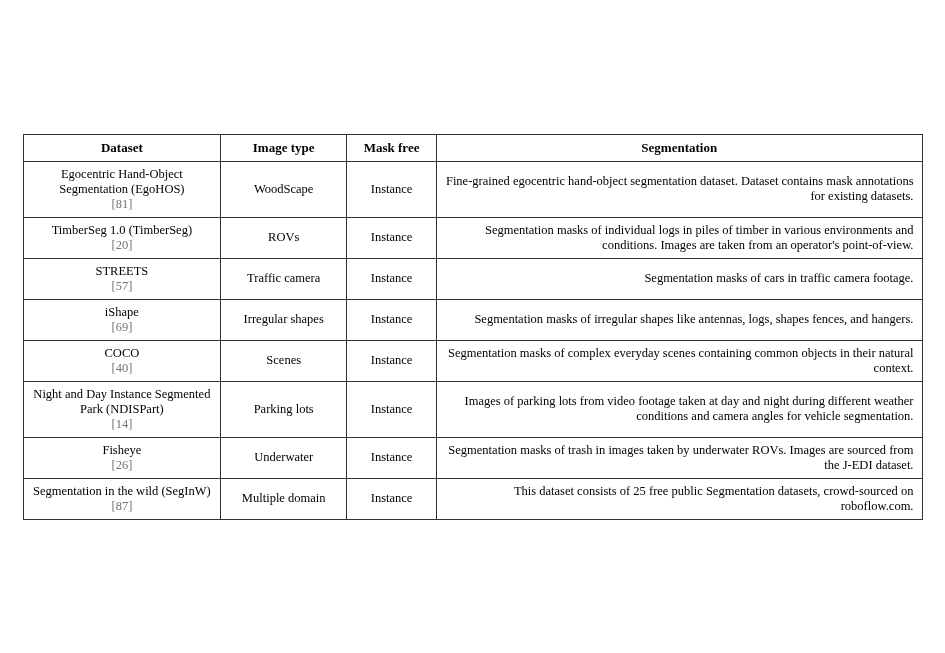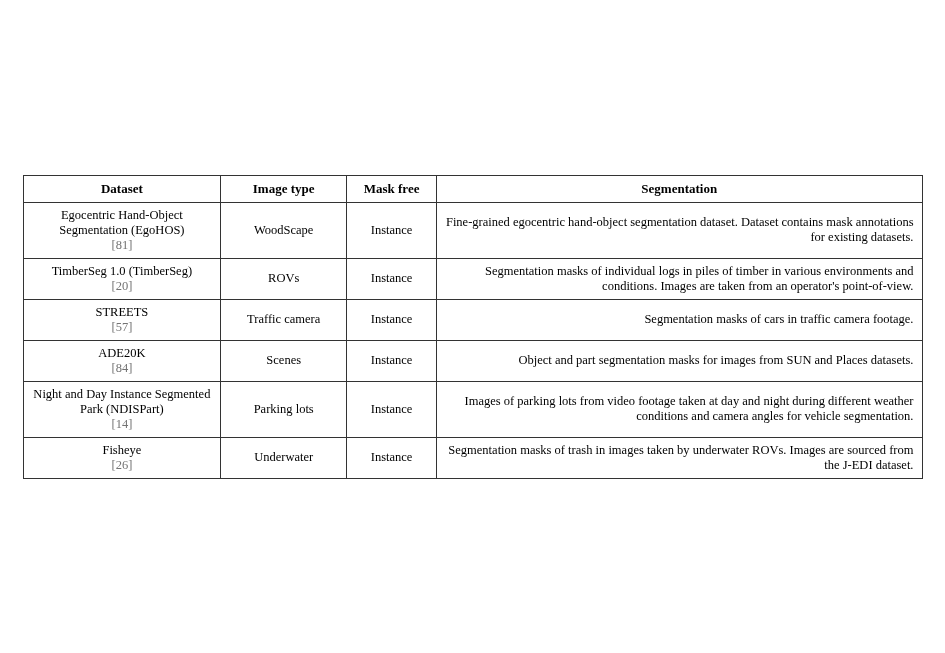--- a/index.html
+++ b/index.html
@@ -82,32 +82,44 @@
           <td class="col-masktype">Instance</td>
           <td class="col-description description-cell">Segmentation masks of individual logs in piles of timber in various environments and conditions. Images are taken from an operator's point-of-view.</td>
         </tr>
         <tr>
           <td class="col-dataset dataset-name"><span>STREETS</span><br><a href="#" class="ref-link">[57]</a></td>
           <td class="col-imagetype">Traffic camera</td>
           <td class="col-masktype">Instance</td>
           <td class="col-description description-cell">Segmentation masks of cars in traffic camera footage.</td>
         </tr>
         <tr>
-          <td class="col-dataset dataset-name"><span>ADE20K</span><br><a href="#" class="ref-link">[84]</a></td>
+          <td class="col-dataset dataset-name"><span>iShape</span><br><a href="#" class="ref-link">[69]</a></td>
+          <td class="col-imagetype">Irregular shapes</td>
+          <td class="col-masktype">Instance</td>
+          <td class="col-description description-cell">Segmentation masks of irregular shapes like antennas, logs, shapes fences, and hangers.</td>
+        </tr>
+        <tr>
+          <td class="col-dataset dataset-name"><span>COCO</span><br><a href="#" class="ref-link">[40]</a></td>
           <td class="col-imagetype">Scenes</td>
           <td class="col-masktype">Instance</td>
-          <td class="col-description description-cell">Object and part segmentation masks for images from SUN and Places datasets.</td>
+          <td class="col-description description-cell">Segmentation masks of complex everyday scenes containing common objects in their natural context.</td>
         </tr>
         <tr>
           <td class="col-dataset dataset-name"><span>Night and Day Instance Segmented Park (NDISPart)</span><br><a href="#" class="ref-link">[14]</a></td>
           <td class="col-imagetype">Parking lots</td>
           <td class="col-masktype">Instance</td>
           <td class="col-description description-cell">Images of parking lots from video footage taken at day and night during different weather conditions and camera angles for vehicle segmentation.</td>
         </tr>
         <tr>
           <td class="col-dataset dataset-name"><span>Fisheye</span><br><a href="#" class="ref-link">[26]</a></td>
           <td class="col-imagetype">Underwater</td>
           <td class="col-masktype">Instance</td>
           <td class="col-description description-cell">Segmentation masks of trash in images taken by underwater ROVs. Images are sourced from the J-EDI dataset.</td>
         </tr>
+        <tr>
+          <td class="col-dataset dataset-name"><span>Segmentation in the wild (SegInW)</span><br><a href="#" class="ref-link">[87]</a></td>
+          <td class="col-imagetype">Multiple domain</td>
+          <td class="col-masktype">Instance</td>
+          <td class="col-description description-cell">This dataset consists of 25 free public Segmentation datasets, crowd-sourced on roboflow.com.</td>
+        </tr>
       </tbody>
   </table>
 </div>
 
 </body></html>

